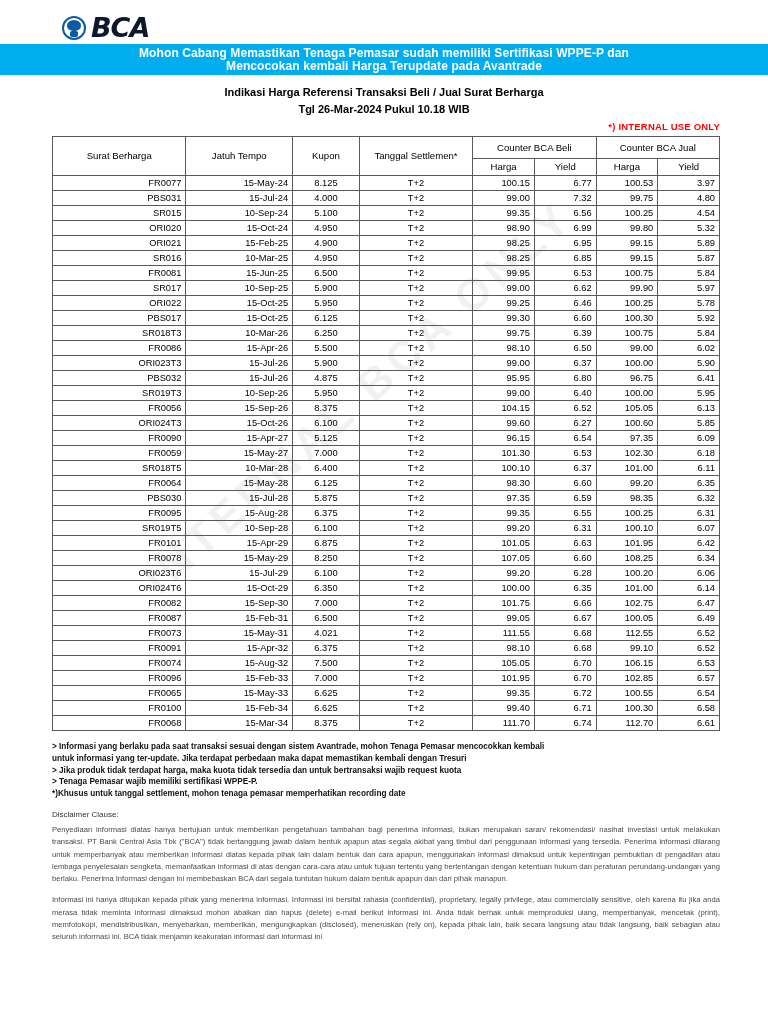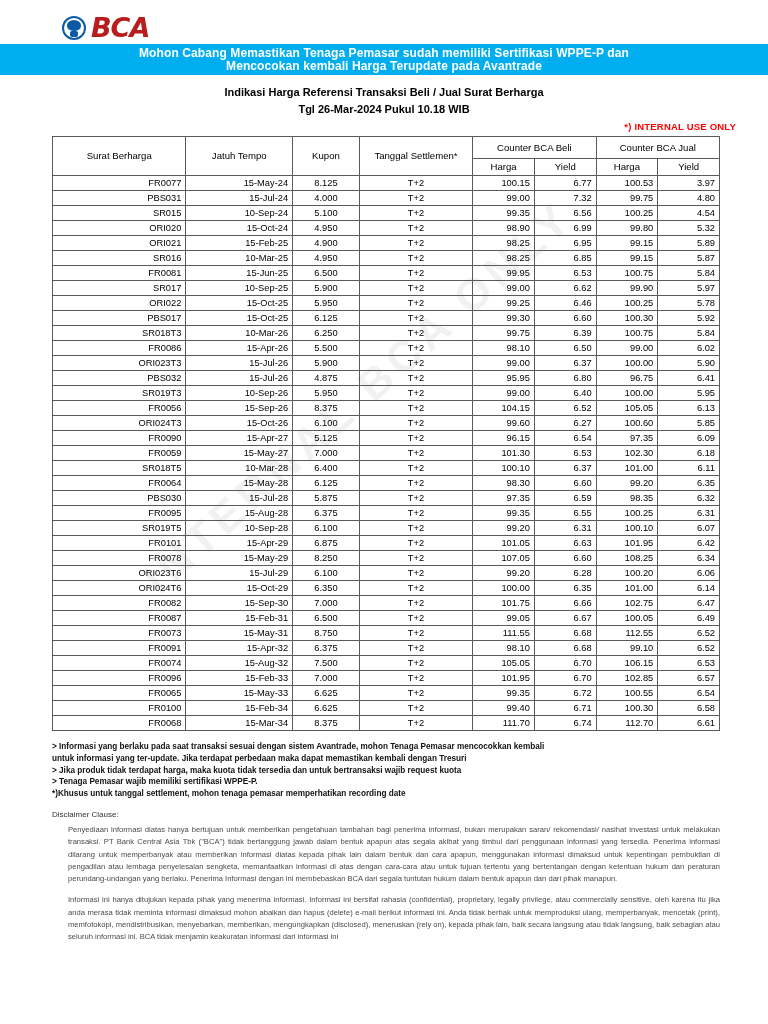--- a/index.html
+++ b/index.html
@@ -87,21 +87,21 @@
     font-weight: bold;
     font-size: 11px;
     line-height: 15px;
     color:#000;
   }
   .title1 { margin-top: 10px; }
   .title2 { margin-top: 2px; }
 
   .internal {
     text-align: right;
-    padding-right: 32px;
+    padding-right: 48px;
     margin-top: 4px;
     font-size: 9.5px;
     font-weight: bold;
     letter-spacing: 0.2px;
   }
 
   
   .table-wrap { padding: 4px 48px 0 52px; position: relative; z-index: 6; }
   table.prices {
     width: 100%;
@@ -147,42 +147,42 @@
   .notes p { margin: 0; }
 
   .disclaimer-head {
     padding: 9px 24px 0 52px;
     font-size: 8px;
     line-height: 12px;
     color:#333;
     position: relative; z-index:6;
   }
   .disclaimer-body {
-    padding: 3px 48px 0 68px;
+    padding: 3px 48px 0 52px;
     font-size: 7.6px;
     line-height: 12.3px;
     color: #4a4a4a;
     text-align: justify;
     position: relative; z-index:6;
   }
   .disclaimer-body p { margin: 0 0 9px 0; }
 </style>
 </head>
 <body>
 
 <div class="page">
 
   <div class="watermark">
     <span>INTERNAL BCA ONLY</span>
   </div>
 
   <div class="logo-row">
     <div class="logo">
       <span class="logo-mark" style="border-color: rgb(11, 90, 166);"></span>
-      <span class="logo-text" style="color: #b91c1c;">BCA</span>
+      <span class="logo-text" style="color: #0f172a;">BCA</span>
     </div>
   </div>
 
   <div class="banner" style="background: rgb(0, 174, 239);">
     <div>Mohon Cabang Memastikan Tenaga Pemasar sudah memiliki Sertifikasi WPPE-P dan</div>
     <div>Mencocokan kembali Harga Terupdate pada Avantrade</div>
   </div>
 
   <div class="title1">Indikasi Harga Referensi Transaksi Beli / Jual Surat Berharga</div>
   <div class="title2">Tgl   26-Mar-2024   Pukul 10.18 WIB</div>
@@ -503,21 +503,21 @@
             <td class="c-kup">6.500</td>
             <td class="c-set">T+2</td>
             <td class="c-num">99.05</td>
             <td class="c-num">6.67</td>
             <td class="c-num">100.05</td>
             <td class="c-num outer-right">6.49</td>
           </tr>
           <tr>
             <td class="c-sec outer-left">FR0073</td>
             <td class="c-mat">15-May-31</td>
-            <td class="c-kup">8.750</td>
+            <td class="c-kup">4.021</td>
             <td class="c-set">T+2</td>
             <td class="c-num">111.55</td>
             <td class="c-num">6.68</td>
             <td class="c-num">112.55</td>
             <td class="c-num outer-right">6.52</td>
           </tr>
           <tr>
             <td class="c-sec outer-left">FR0091</td>
             <td class="c-mat">15-Apr-32</td>
             <td class="c-kup">6.375</td>

